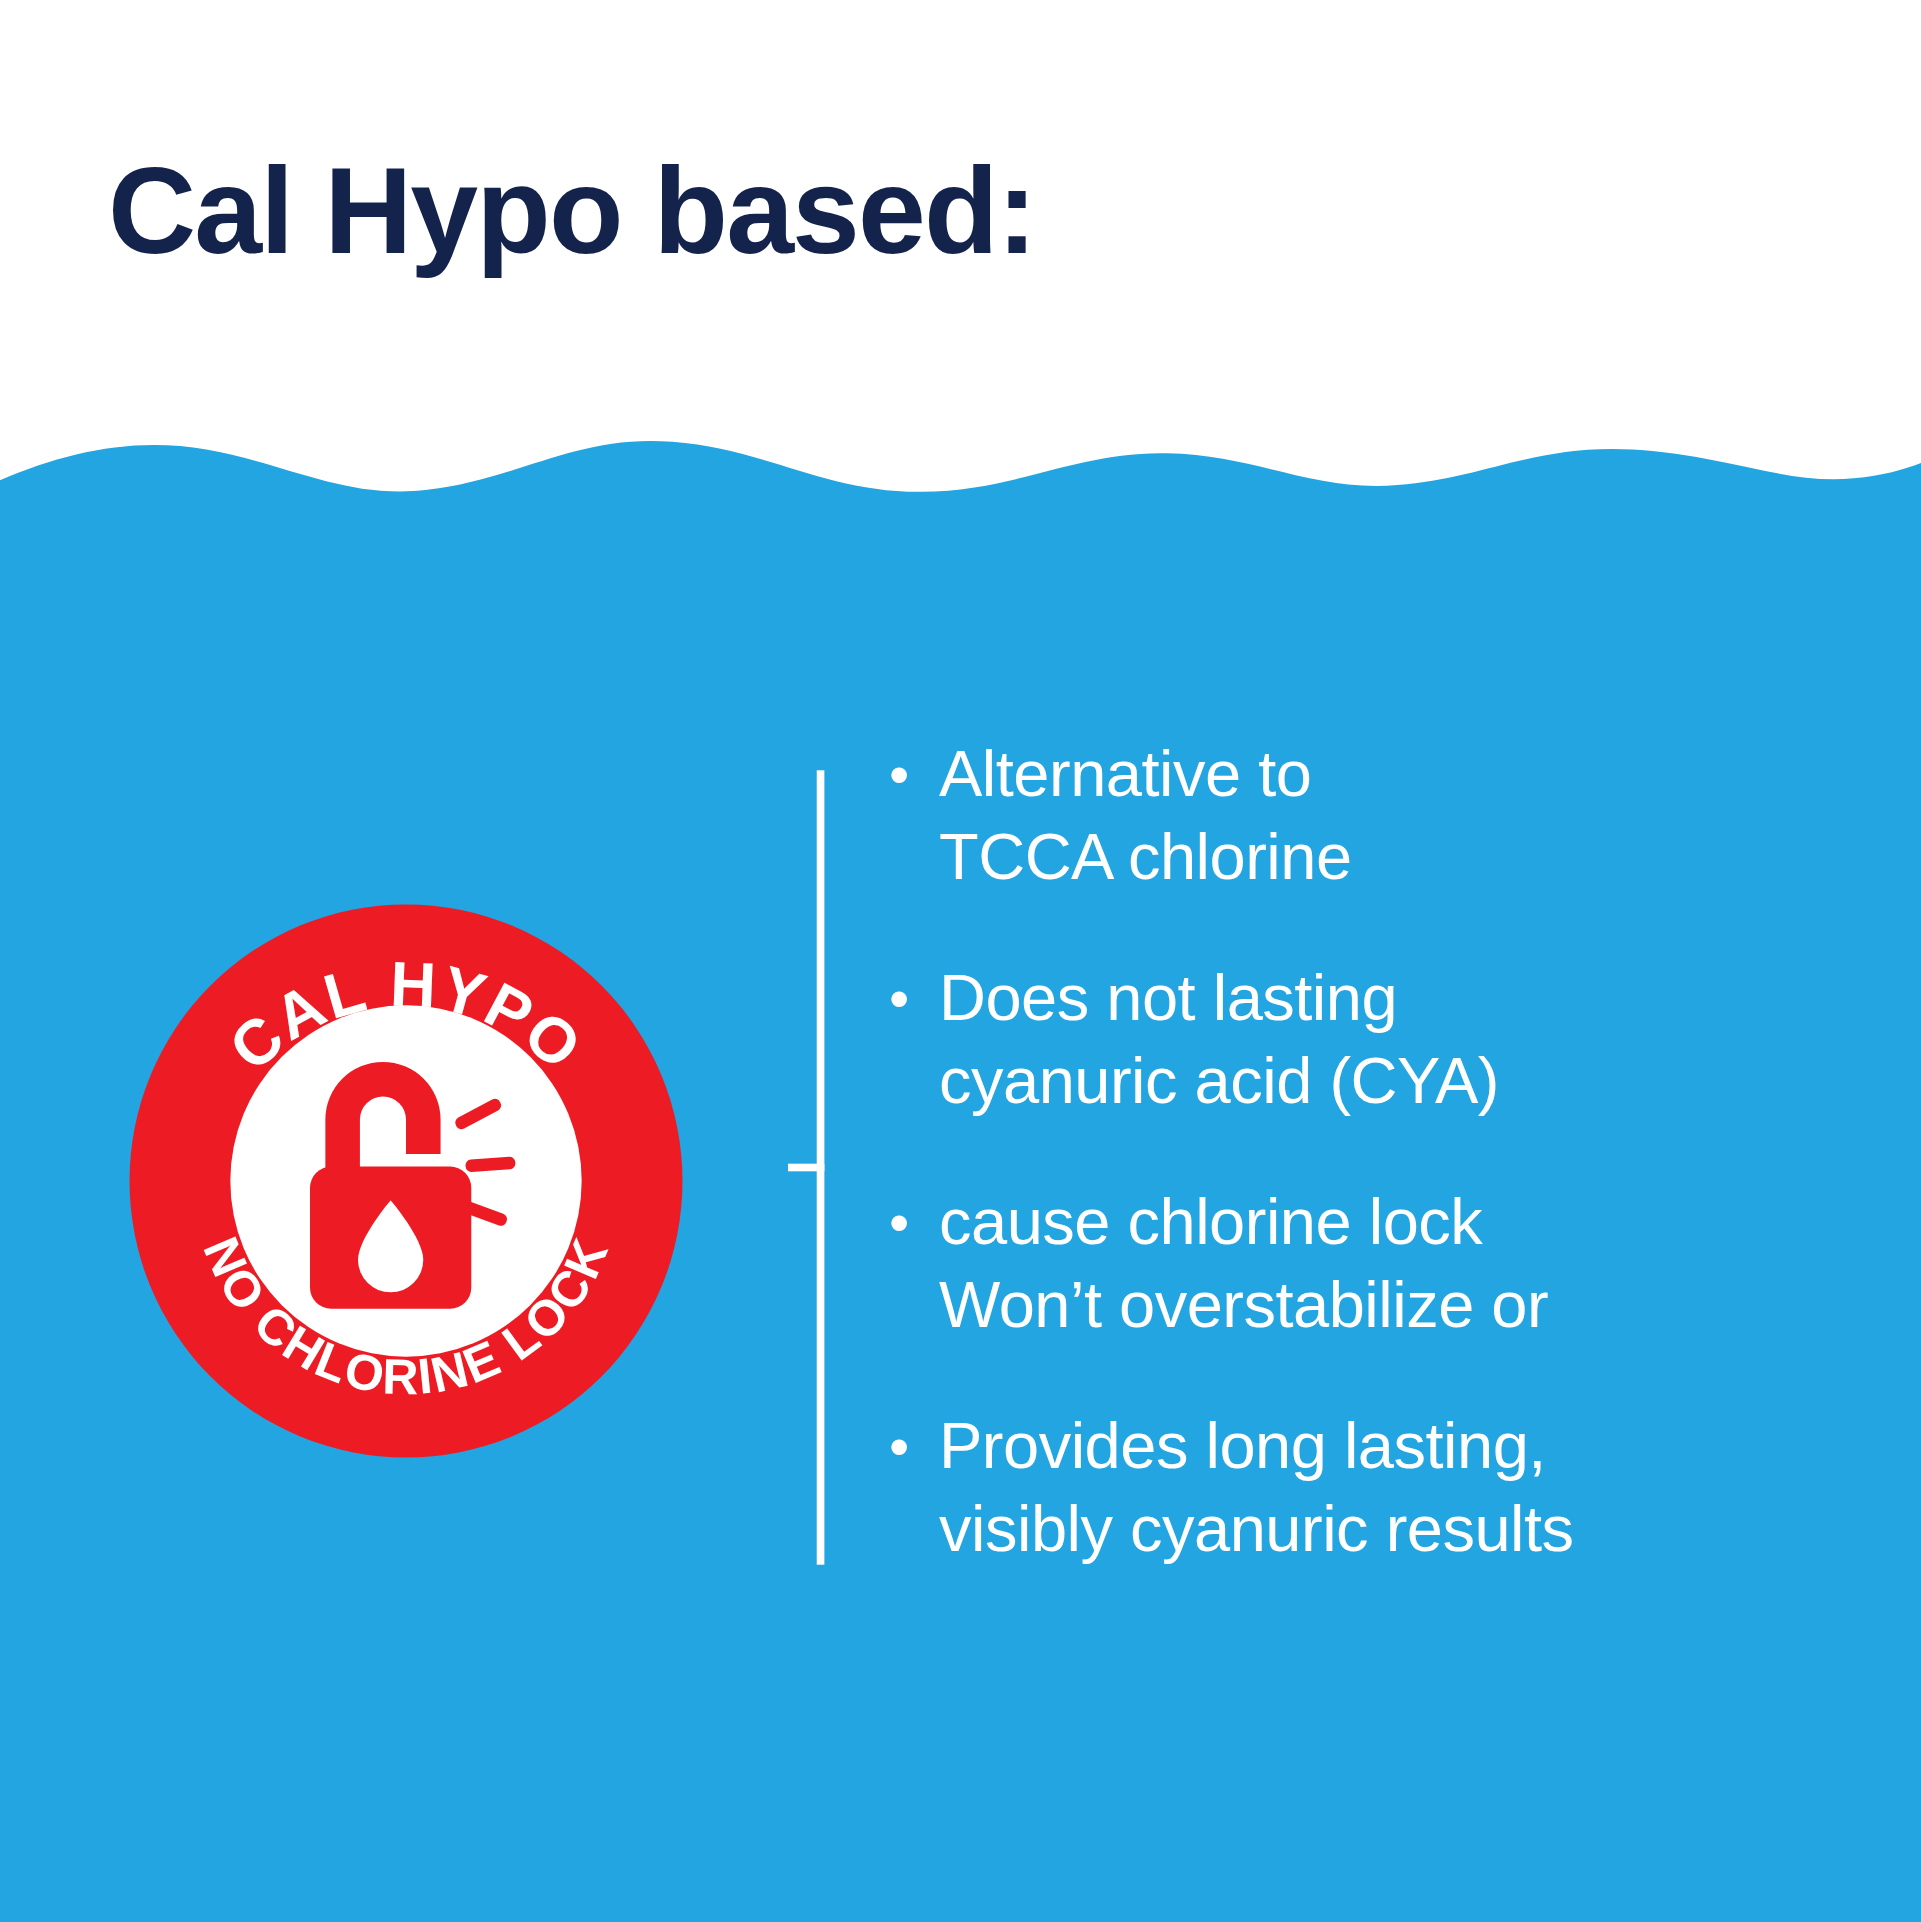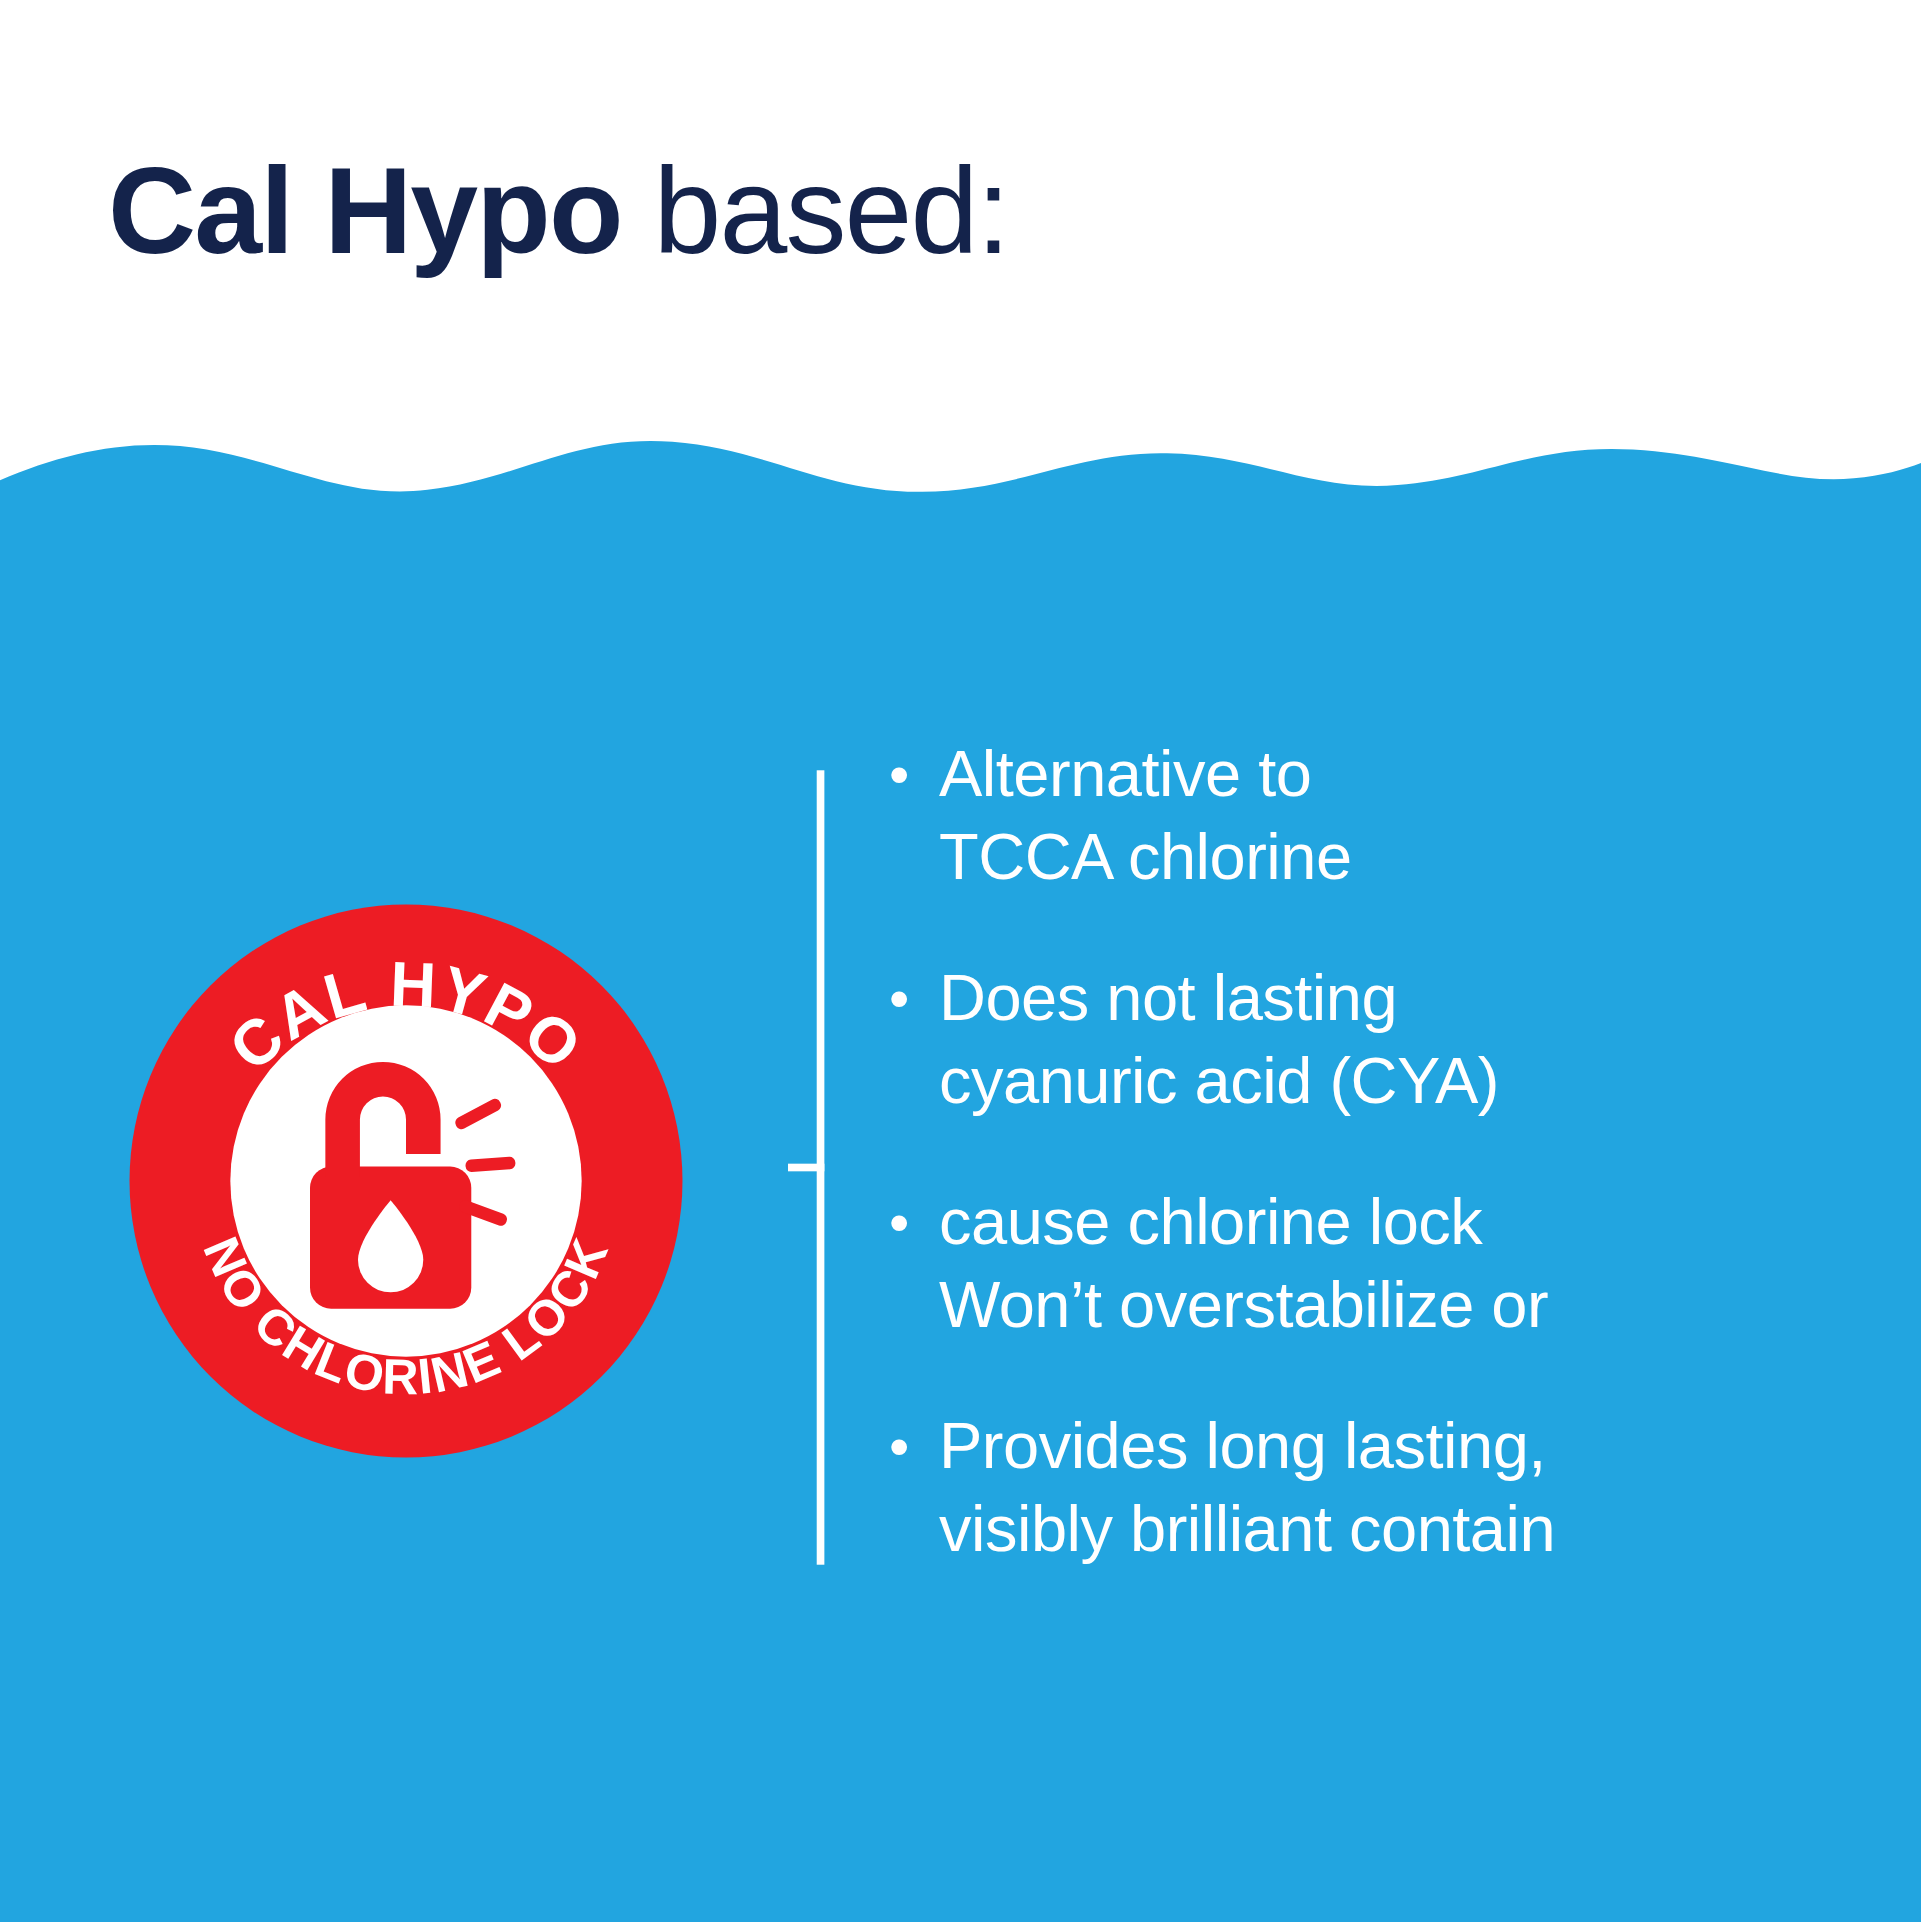--- a/index.html
+++ b/index.html
@@ -30,21 +30,21 @@
     font-size: 122px;
     line-height: 1.1;
     color: #14234b;
     letter-spacing: -1.9px;
     white-space: nowrap;
   }
   .heading .bold {
     font-weight: bold;
   }
   .heading .light {
-    font-weight: normal;
+    font-weight: bold;
     text-align: right;
   }
 
   
   .water {
     position: absolute;
     left: 0;
     top: 0;
     width: 1921px;
     height: 1922px;
@@ -190,20 +190,20 @@
       <div class="bullet-text">
         <div>cause chlorine lock</div>
         <div>Won’t overstabilize or</div>
       </div>
     </div>
 
     <div class="bullet-row">
       <div class="bullet-dot">•</div>
       <div class="bullet-text">
         <div>Provides long lasting,</div>
-        <div>visibly brilliant contain</div>
+        <div>visibly cyanuric results</div>
       </div>
     </div>
 
   </div>
 
 </div>
 
 
 </body></html>

